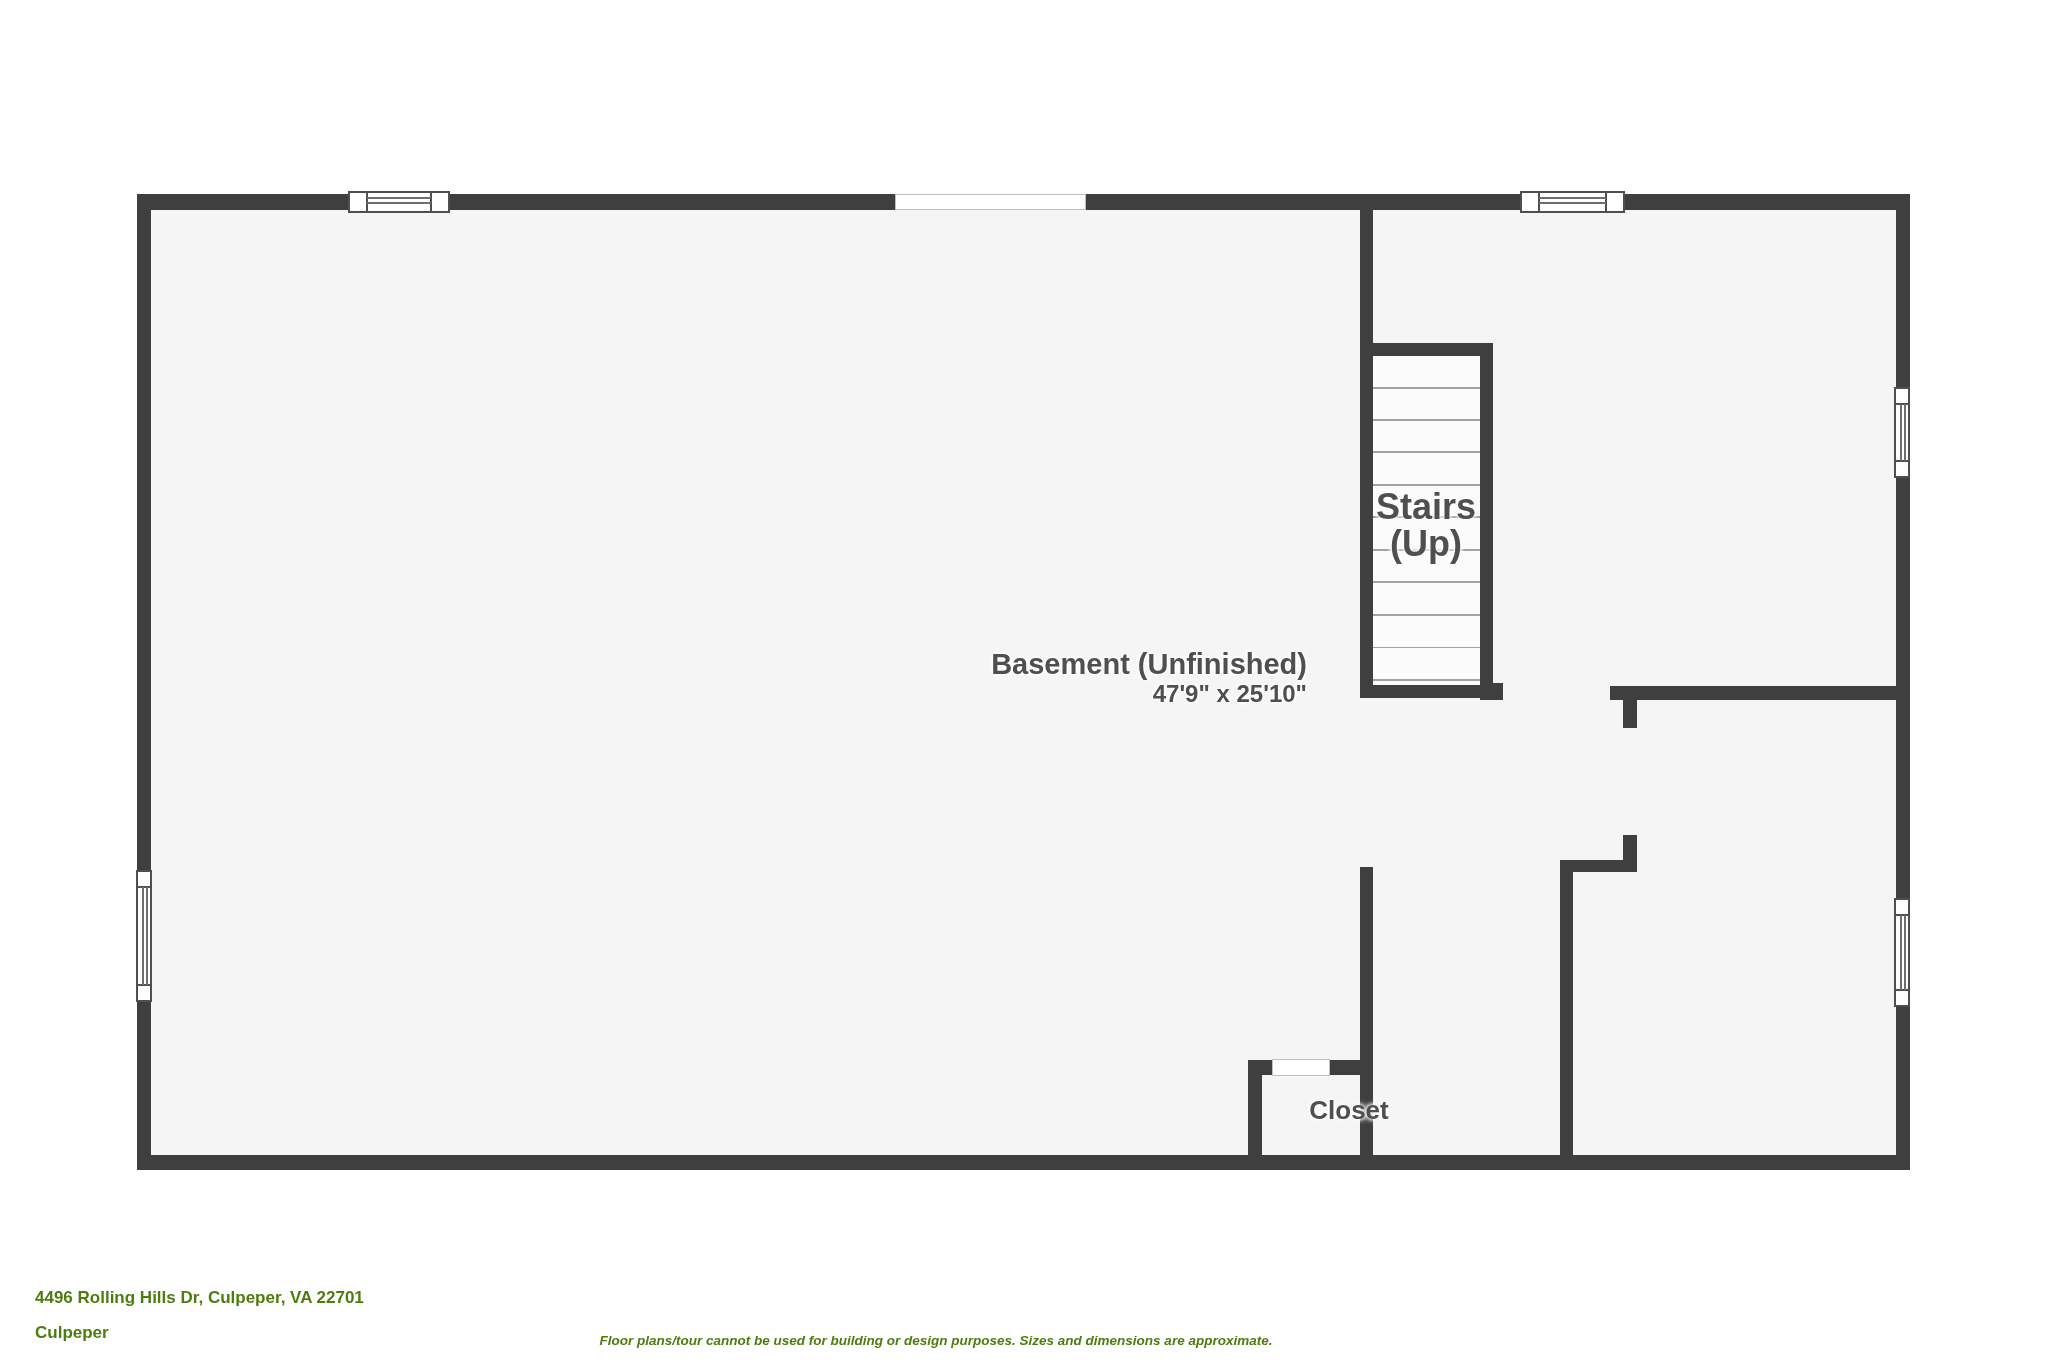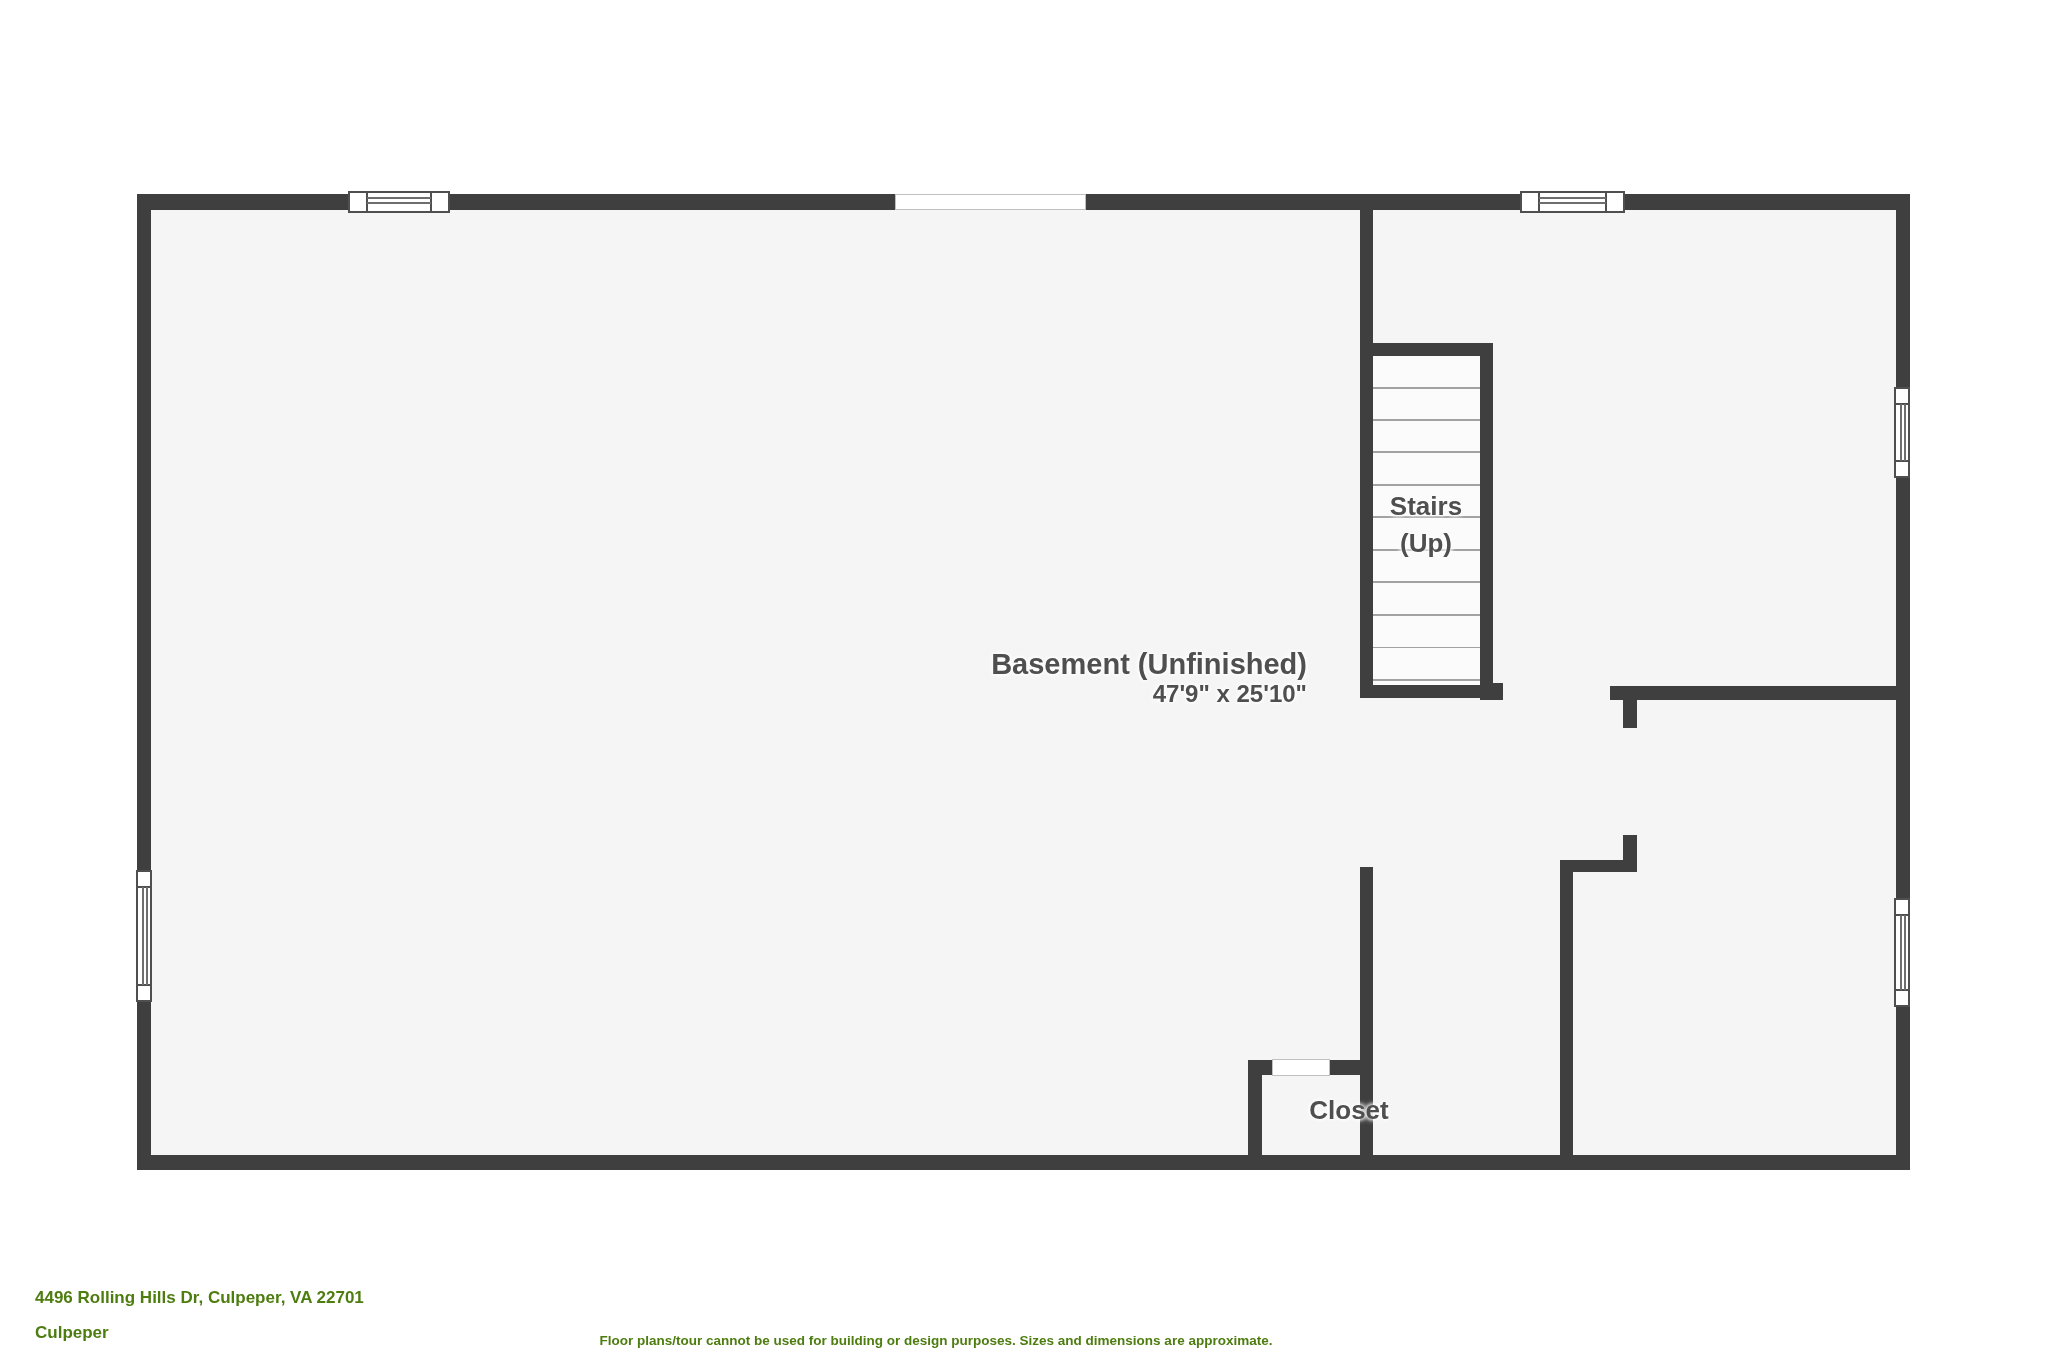--- a/index.html
+++ b/index.html
@@ -58,21 +58,21 @@
   .lbl {
     position: absolute;
     font-weight: 700;
     color: var(--label-text, #4f4f4f);
     text-align: center;
     text-shadow: 0 0 4px #ffffff, 0 0 4px #ffffff, 0 0 6px #ffffff;
     white-space: nowrap;
   }
   .lbl-room { font-size: 29px; line-height: 32px; }
   .lbl-dims { font-size: 24px; line-height: 28px; }
-  .lbl-stairs { font-size: 26px; line-height: 37px; }
+  .lbl-stairs { font-size: 36px; line-height: 37px; }
   .lbl-closet { font-size: 26px; line-height: 30px; }
   .foot {
     position: absolute;
     font-weight: 700;
     color: #4d7c0f;
     white-space: nowrap;
   }
   .foot-address { font-size: 17px; }
   .foot-floor { font-size: 17px; }
   .foot-disclaimer { font-size: 13.5px; text-align: center; }
@@ -150,15 +150,15 @@
 
   <div class="lbl lbl-stairs" style="left:1326px; top:488px; width:200px;">
     <div>Stairs</div>
     <div>(Up)</div>
   </div>
 
   <div class="lbl lbl-closet" style="left:1249px; top:1095px; width:200px;">Closet</div>
 
   <div class="foot foot-address" style="left:35px; top:1288px;">4496 Rolling Hills Dr, Culpeper, VA 22701</div>
   <div class="foot foot-floor" style="left:35px; top:1323px;">Culpeper</div>
-  <div class="foot foot-disclaimer" style="left:436px; top:1333px; width:1000px;">Floor plans/tour cannot be used for building or design purposes. Sizes and dimensions are approximate.</div>
+  <div class="foot foot-disclaimer" style="left:436px; top:1333px; width:1000px;font-style:italic;">Floor plans/tour cannot be used for building or design purposes. Sizes and dimensions are approximate.</div>
 
 </div>
 
 </body></html>

